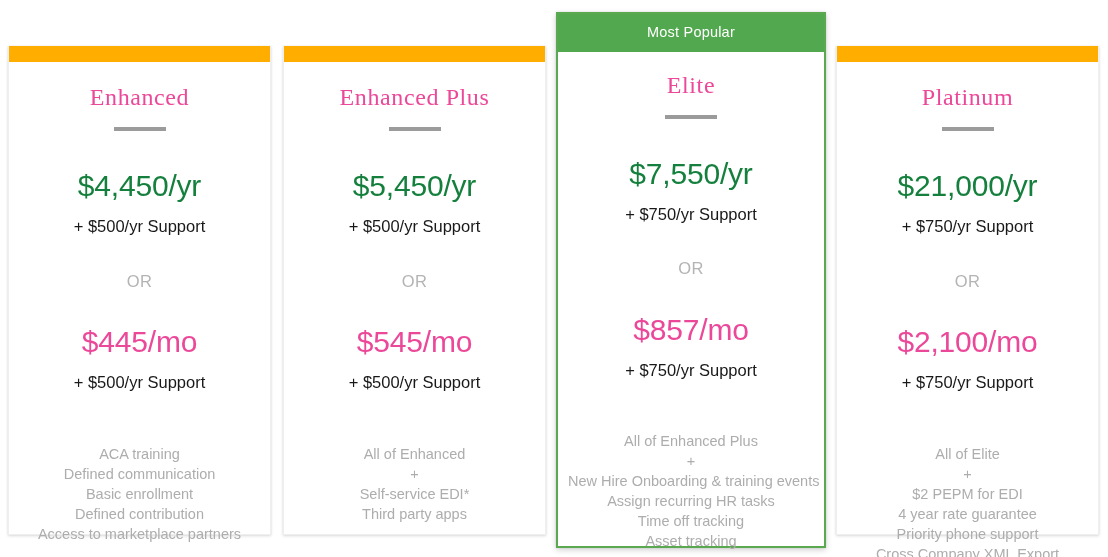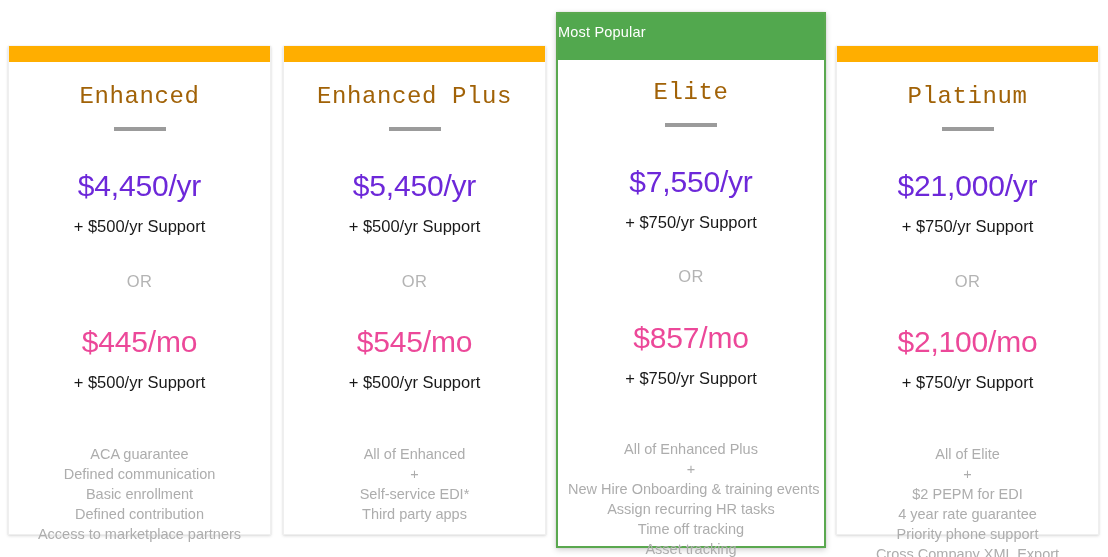--- a/index.html
+++ b/index.html
@@ -50,58 +50,58 @@
     top: 12px;
     height: 536px;
     border: 2px solid #5aa84f;
     box-shadow: 0 2px 6px rgba(0,0,0,0.18), 0 0 2px rgba(0,0,0,0.10);
   }
   .ribbon {
     background: #52a84e;
     color: #ffffff;
     font-size: 14.5px;
     line-height: 1;
-    text-align: left;
-    padding: 11px 0 20px;
+    text-align: center;
+    padding: 11px 0 12px;
     letter-spacing: 0.2px;
     flex: 0 0 auto;
   }
 
   .card-body {
     flex: 1 1 auto;
     display: flex;
     flex-direction: column;
     align-items: center;
     text-align: center;
     padding: 0 10px;
   }
 
   .plan-name {
-    font-family: Liberation Mono, monospace;
+    font-family: Liberation Serif, serif;
     font-size: 24px;
-    color: #a16207;
+    color: #ec4899;
     font-weight: 400;
     letter-spacing: 0.6px;
     margin-top: 23px;
     line-height: 1;
   }
   .card.featured .plan-name { margin-top: 21px; }
 
   .name-rule {
     width: 52px;
     height: 4px;
     background: #9b9b9b;
     margin-top: 18px;
   }
 
   .price-block { width: 100%; }
 
   .price-yr {
     font-size: 30px;
-    color: #6d28d9;
+    color: #15803d;
     font-weight: 400;
     line-height: 1;
     letter-spacing: -0.2px;
     margin-top: 40px;
   }
   .card.featured .price-yr { margin-top: 40px; }
 
   .support {
     font-size: 16.5px;
     color: #191919;
@@ -152,21 +152,21 @@
       <div class="plan-name">Enhanced</div>
       <div class="name-rule"></div>
       <div class="price-block">
         <div class="price-yr">$4,450/yr</div>
         <div class="support">+ $500/yr Support</div>
         <div class="or-text">OR</div>
         <div class="price-mo">$445/mo</div>
         <div class="support">+ $500/yr Support</div>
       </div>
       <div class="features">
-        <div class="feature">ACA guarantee</div>
+        <div class="feature">ACA training</div>
         <div class="feature">Defined communication</div>
         <div class="feature">Basic enrollment</div>
         <div class="feature">Defined contribution</div>
         <div class="feature">Access to marketplace partners</div>
       </div>
     </div>
   </div>
 
   <div class="card std" style="left:283px; width:263px;">
     <div class="accent-bar"></div>

